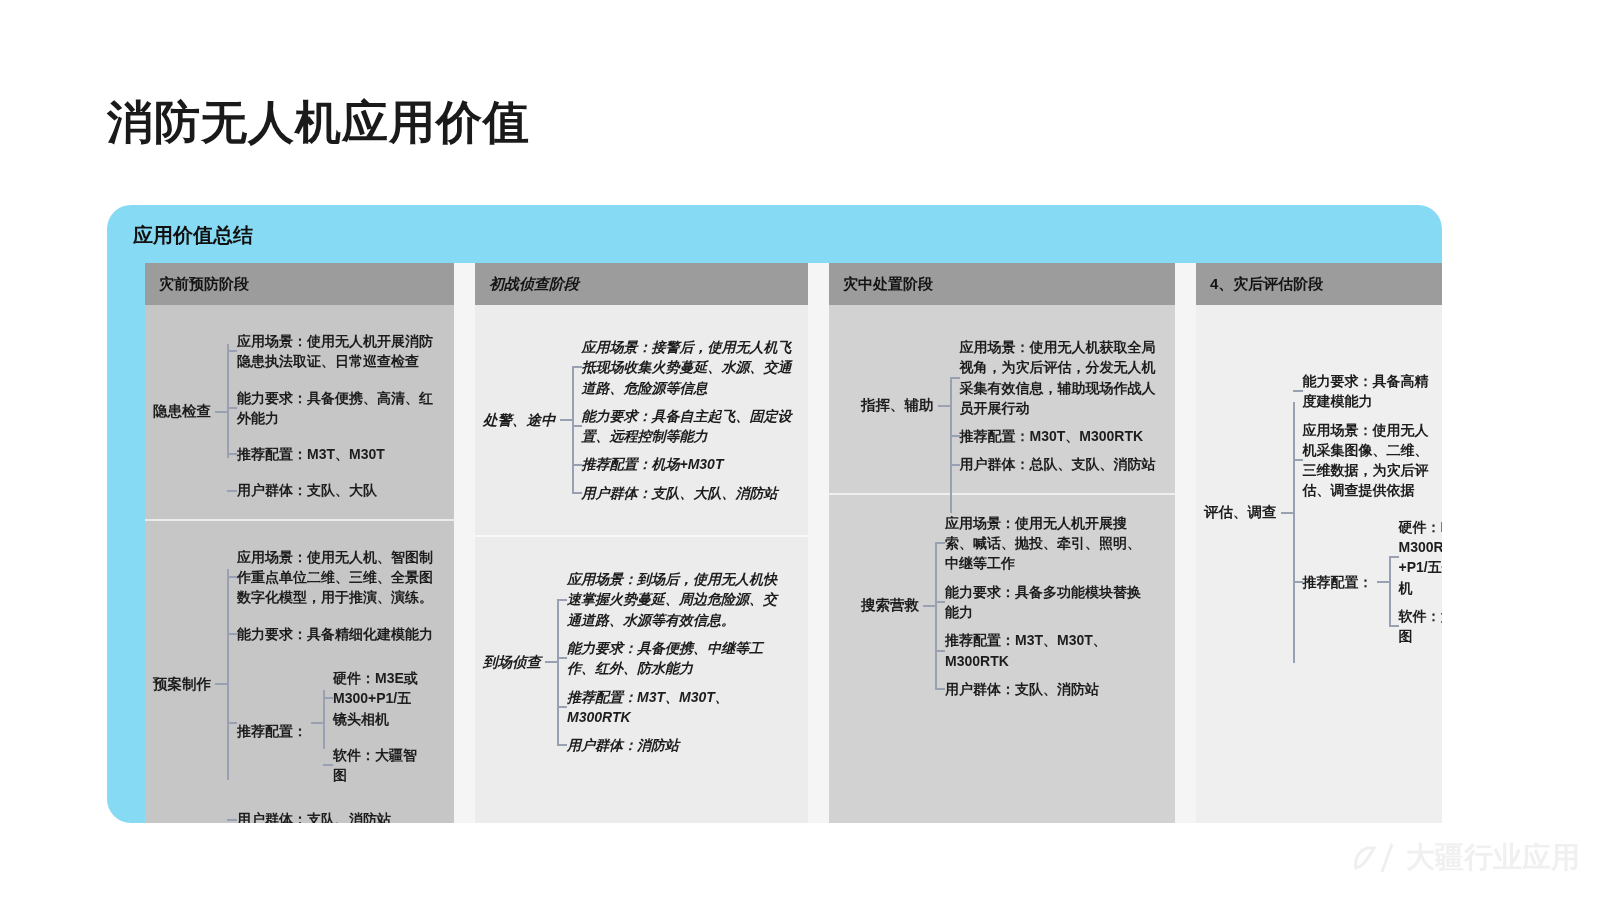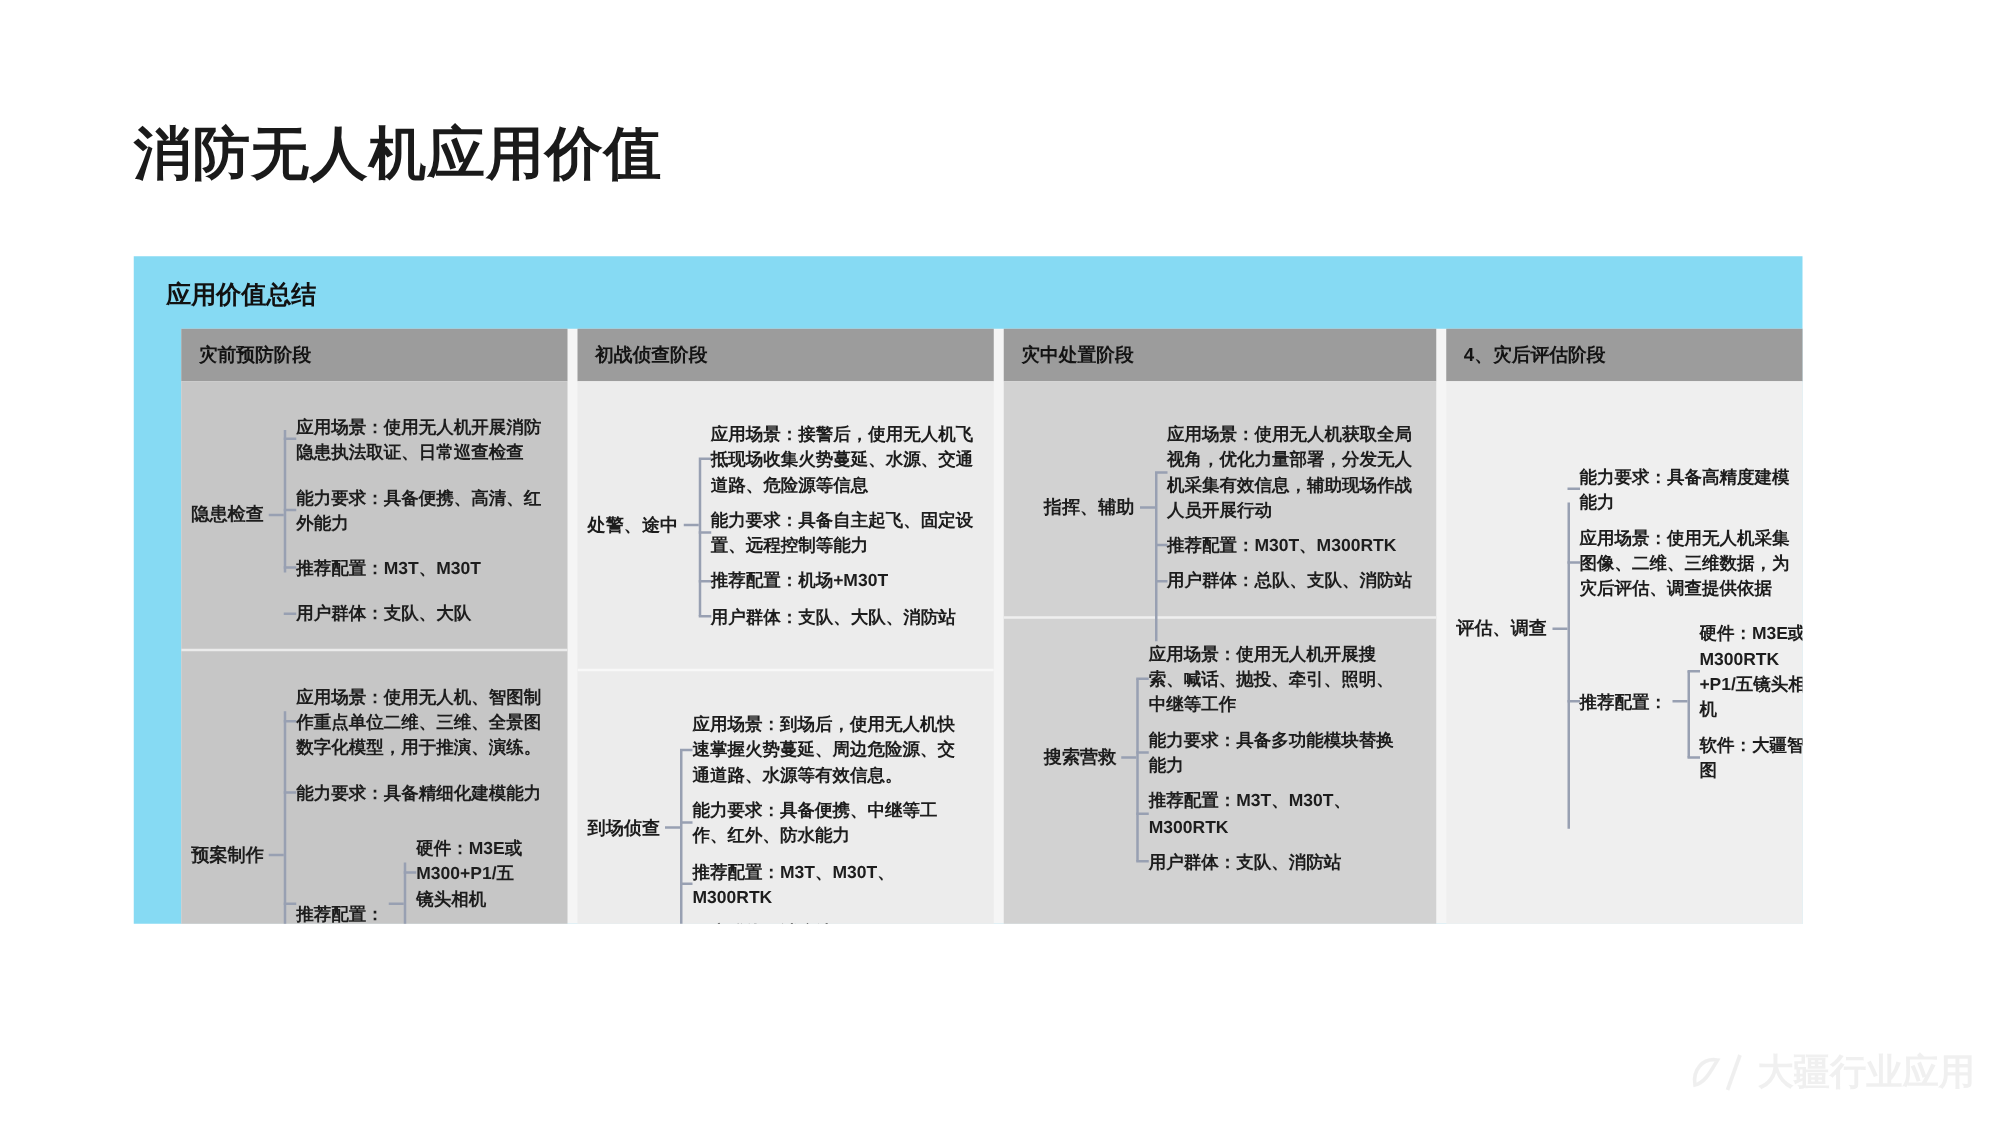--- a/index.html
+++ b/index.html
@@ -9,32 +9,32 @@
   html,body{margin:0;padding:0;}
   body{
     width:1600px;height:900px;background:#ffffff;overflow:hidden;position:relative;
     font-family:"Liberation Sans","DejaVu Sans",sans-serif;color:var(--ink);
   }
   .slide-title{
     position:absolute;left:107px;top:92px;
     font-size:46px;font-weight:800;letter-spacing:1px;color:#1a1a1a;
   }
   .panel{
-    position:absolute;left:107px;top:205px;width:1335px;height:534px;
+    position:absolute;left:107px;top:205px;width:1335px;height:618px;border-radius:24px;
   }
   .panel-header{
     position:absolute;left:26px;top:17px;font-size:20px;font-weight:800;color:#111;
   }
   .columns{
     position:absolute;left:38px;top:58px;right:0;bottom:0;
-    display:flex;gap:8px;background:#f5f5f5;
+    display:flex;gap:21px;background:#f5f5f5;
   }
   .col{display:flex;flex-direction:column;min-width:0;}
   .col:nth-child(1){flex:0 0 309px;}
-  .col:nth-child(2){flex:0 0 333px;}
+  .col:nth-child(2){flex:0 0 333px;font-style:italic;}
   .col:nth-child(3){flex:0 0 346px;}
   .col:nth-child(4){flex:1;}
   .col-header{
     flex:0 0 42px;background:#9c9c9c;display:flex;align-items:center;
     padding-left:14px;font-size:15px;font-weight:700;color:#141414;
   }
   .col-body{flex:1;overflow:hidden;}
   .node{display:flex;align-items:center;padding:10px 4px 10px 8px;}
   .node + .node{border-top:2px solid rgba(255,255,255,0.65);}
   .node-label{
@@ -178,21 +178,21 @@
         </div>
       </div>
       <div class="col">
         <div class="col-header" style="background: rgb(156, 156, 156);">灾中处置阶段</div>
         <div class="col-body" style="background: rgb(210, 210, 210);">
           <div class="node">
             <div class="node-label">指挥、辅助</div>
             <div class="h-tick"></div>
             <div class="branches">
               <div class="branch">
-                <div class="branch-text">应用场景：使用无人机获取全局视角，优化力量部署，分发无人机采集有效信息，辅助现场作战人员开展行动</div>
+                <div class="branch-text">应用场景：使用无人机获取全局视角，为灾后评估，分发无人机采集有效信息，辅助现场作战人员开展行动</div>
               </div>
               <div class="branch">
                 <div class="branch-text">推荐配置：M30T、M300RTK</div>
               </div>
               <div class="branch">
                 <div class="branch-text">用户群体：总队、支队、消防站</div>
               </div>
               <div class="vline" style="top: 48.5px; height: 135.5px;"></div>
             </div>
           </div>

